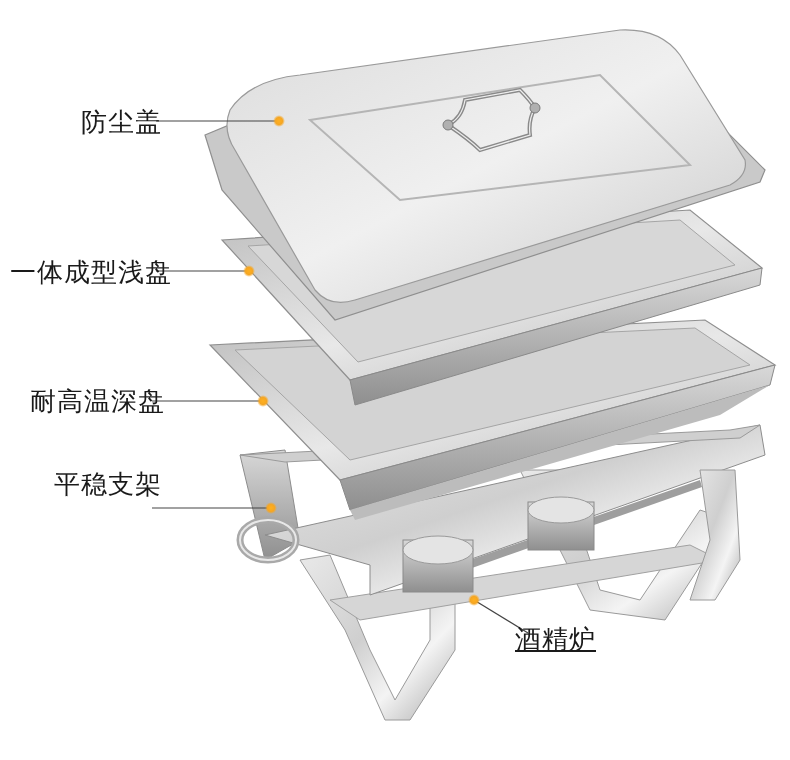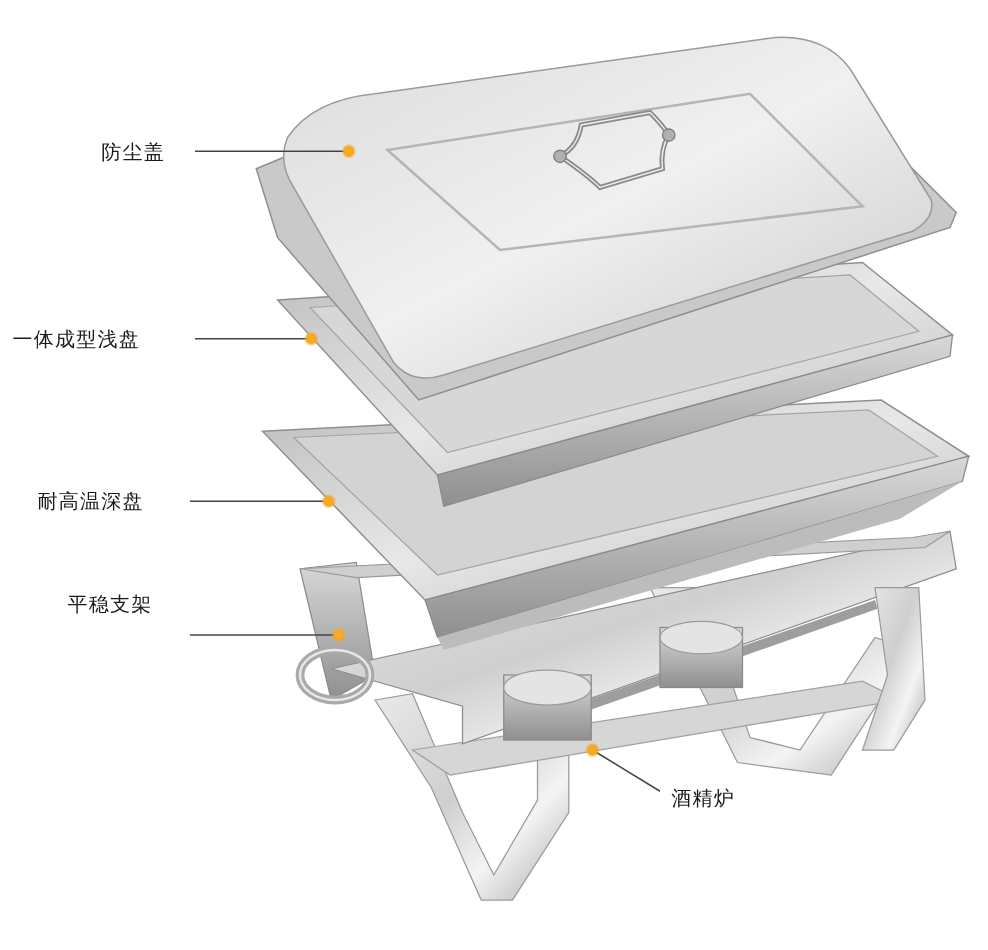--- a/index.html
+++ b/index.html
@@ -1,18 +1,18 @@
 <!DOCTYPE html>
 <html><head>
 <meta charset="utf-8">
 <style>
   html, body { margin:0; padding:0; background:#ffffff; }
   body { width:790px; height:760px; position:relative; overflow:hidden; font-family:"DejaVu Sans", sans-serif; }
   #stage { position:absolute; left:0; top:0; width:790px; height:760px; }
-  .callout-label { position:absolute; font-size:16px; color:#1a1a1a; white-space:nowrap; letter-spacing:1px; line-height:24px; }
+  .callout-label { position:absolute; font-size:26px; color:#1a1a1a; white-space:nowrap; letter-spacing:1px; line-height:24px; }
   .art { position:absolute; left:0; top:0; }
 </style>
 </head>
 <body>
 
 <div id="stage">
 
   <svg class="art" width="790" height="760" viewBox="0 0 790 760">
     <defs>
       <linearGradient id="steel" x1="0" y1="0" x2="1" y2="1">
@@ -113,15 +113,15 @@
 
       <line x1="474" y1="600" x2="528" y2="633" stroke="#444" stroke-width="1.2"></line>
       <circle cx="474" cy="600" r="6" fill="url(#dot)"></circle>
     </g>
   </svg>
 
   <div class="callout-label" style="left:81px; top:110px;">防尘盖</div>
   <div class="callout-label" style="left:10px; top:260px;">一体成型浅盘</div>
   <div class="callout-label" style="left:30px; top:389px;">耐高温深盘</div>
   <div class="callout-label" style="left:54px; top:472px;">平稳支架</div>
-  <div class="callout-label" style="left:537px; top:627px;">酒精炉</div>
+  <div class="callout-label" style="left:515px; top:627px;text-decoration:underline;">酒精炉</div>
 
 </div>
 
 </body></html>

